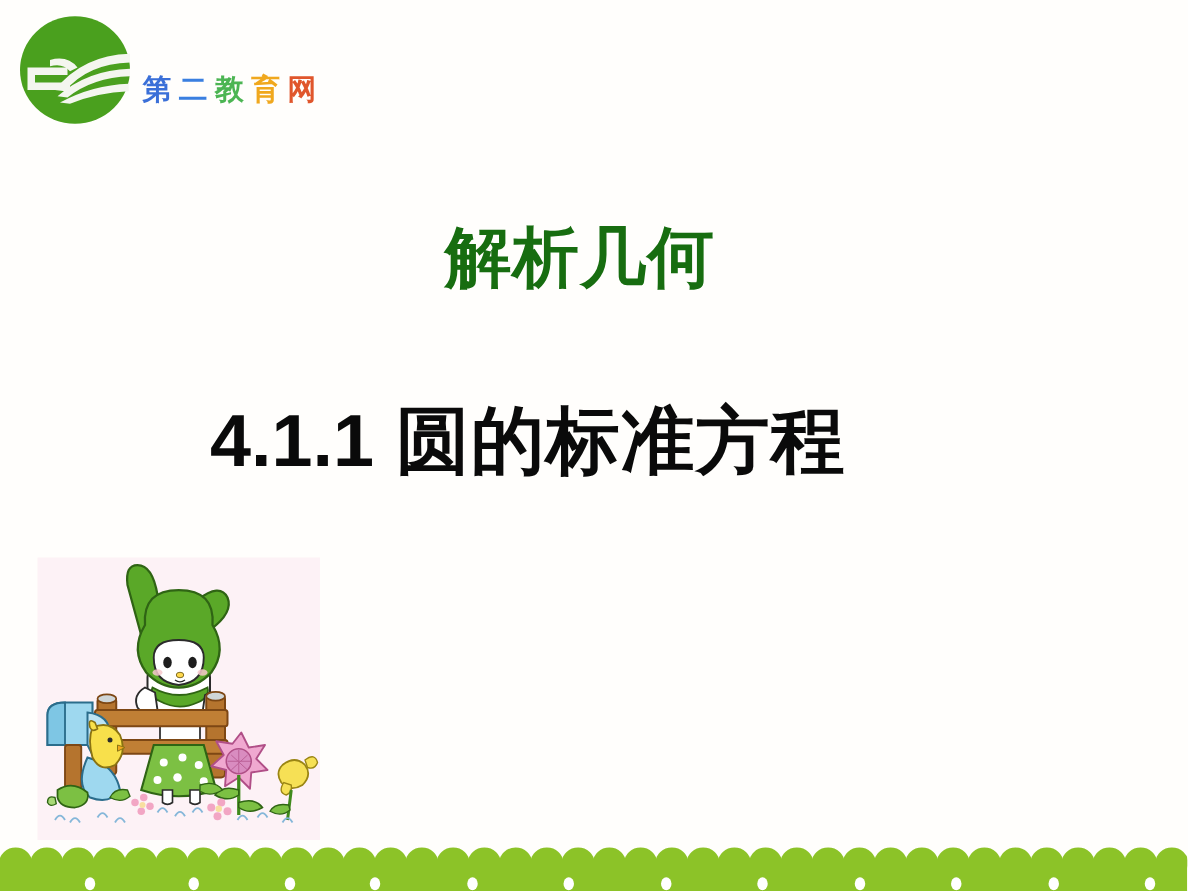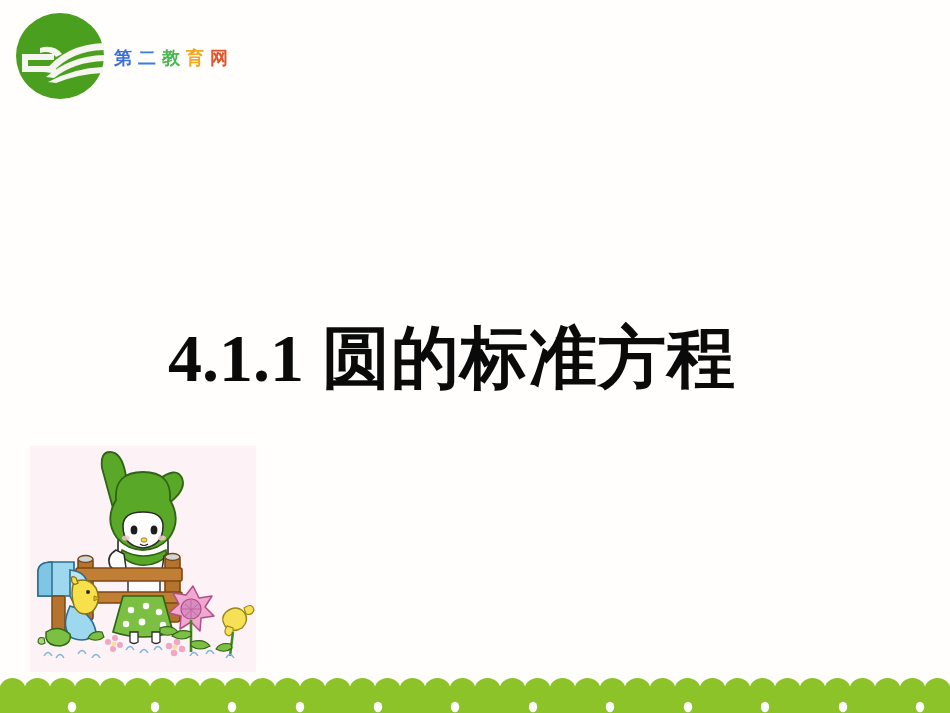--- a/index.html
+++ b/index.html
@@ -58,23 +58,23 @@
     letter-spacing: -0.5px;
     white-space: nowrap;
     line-height: 1;
   }
   .logo-wordmark .w-main { color: #2f9e1f; }
   .logo-wordmark .w-com  { color: #9ccb2a; }
 
   .logo-sub {
     position: absolute;
     left: 26px;
-    top: 21px;
+    top: 33px;
     font-family: "DejaVu Sans", sans-serif;
-    font-size: 18px;
+    font-size: 23px;
     font-weight: bold;
     white-space: nowrap;
     line-height: 1;
   }
   .logo-sub span { margin-right: 6px; }
   .ls1 { color: #3a6fd8; }
   .ls2 { color: #3a7fe0; }
   .ls3 { color: #4cb553; }
   .ls4 { color: #f0a81e; }
   .ls5 { color: #e0562c; }
@@ -90,22 +90,22 @@
     color: #176d10;
     letter-spacing: 1px;
     line-height: 1.12;
     white-space: nowrap;
   }
 
   .main-title {
     position: absolute;
     left: 168px;
     top: 318px;
-    font-family: Liberation Serif, serif;
-    font-size: 68px;
+    font-family: Liberation Sans, sans-serif;
+    font-size: 59px;
     font-weight: bold;
     color: #0a0a0a;
     letter-spacing: 1px;
     line-height: 1.2;
     white-space: nowrap;
   }
   .main-title .num { letter-spacing: 0px; }
 
   
   .illustration {
@@ -150,20 +150,21 @@
       </svg>
     </div>
 
     <div class="logo-text-block">
       <div class="logo-sub">
         <span class="ls1">第</span><span class="ls2">二</span><span class="ls3">教</span><span class="ls4">育</span><span class="ls5">网</span>
       </div>
     </div>
   </div>
 
+  <div class="subject-title">解析几何</div>
 
   <div class="main-title">
     <span class="num">4.1.1</span>
     <span>圆的标准方程</span>
   </div>
 
   <div class="illustration">
     <svg width="226" height="226" viewBox="0 0 226 226" xmlns="http://www.w3.org/2000/svg">
       <rect x="0" y="0" width="226" height="226" fill="#fdf2f6"></rect>
 

